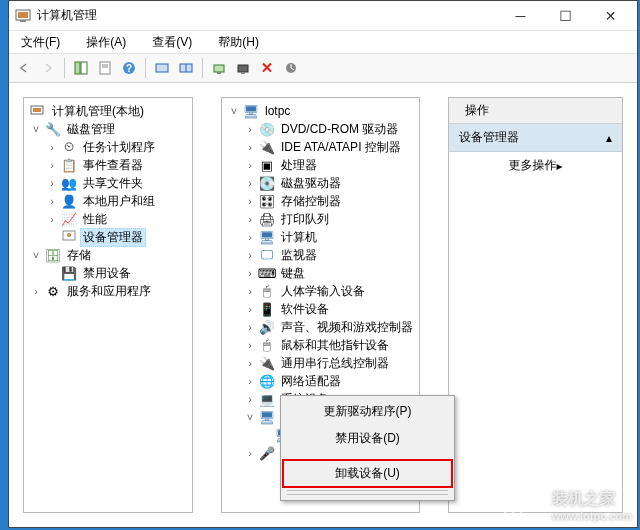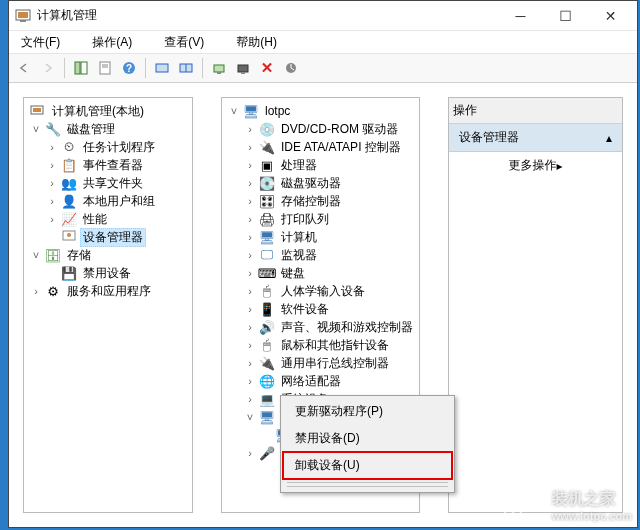--- a/index.html
+++ b/index.html
@@ -42,21 +42,21 @@
   .winbtn {
     width: 45px; height: 28px;
     display: flex; align-items: center; justify-content: center;
     font-size: 14px; color: #333;
   }
   .menubar {
     height: 22px;
     display: flex;
     align-items: center;
     padding: 0 4px;
-    gap: 16px;
+    gap: 10px;
   }
   .menubar .mitem { padding: 2px 8px; }
   .toolbar {
     height: 30px;
     border-top: 1px solid #e5e5e5;
     border-bottom: 1px solid #d0d0d0;
     display: flex;
     align-items: center;
     padding: 0 4px;
     gap: 2px;
@@ -102,21 +102,21 @@
     font-size: 13px;
   }
   .trow .tlbl { padding: 1px 3px; }
   .trow.selected .tlbl { background: #cce8ff; border: 1px dotted #99d1ff; padding: 0 2px; }
   .trow.selected2 .tlbl { background: #0078d7; color: #fff; }
   .ind1 { padding-left: 4px; }
   .ind2 { padding-left: 20px; }
   .ind3 { padding-left: 36px; }
   .actions-head {
     background: #f0f0f0;
-    padding: 4px 4px;
+    padding: 4px 16px;
     font-size: 12px;
     border-bottom: 1px solid #d0d0d0;
   }
   .actions-sel {
     background: #d8e6f2;
     padding: 5px 10px;
     font-size: 12px;
     display: flex;
     align-items: center;
     justify-content: space-between;
@@ -132,28 +132,30 @@
   .context-menu {
     position: absolute;
     left: 280px;
     top: 395px;
     width: 175px;
     background: #f0f0f0;
     border: 1px solid #a0a0a0;
     box-shadow: 2px 2px 4px rgba(0,0,0,0.3);
     padding: 2px;
     z-index: 10;
+    text-align: center;
   }
   .cm-item {
     padding: 5px 12px;
     font-size: 12px;
   }
   .cm-item.highlighted {
     outline: 2px solid #e80000;
     outline-offset: -1px;
+    margin-top: 8px;
   }
   .cm-sep { height: 1px; background: #c0c0c0; margin: 3px 4px; }
   .ic-monitor { color: #3a76b1; }
   .ic-folder { color: #e8b74a; }
   .ic-disk { color: #7a7a7a; }
   .ic-red { color: #d22; }
   .ic-green { color: #397c2c; }
   svg { display: block; }
   .watermark {
     position: absolute;

